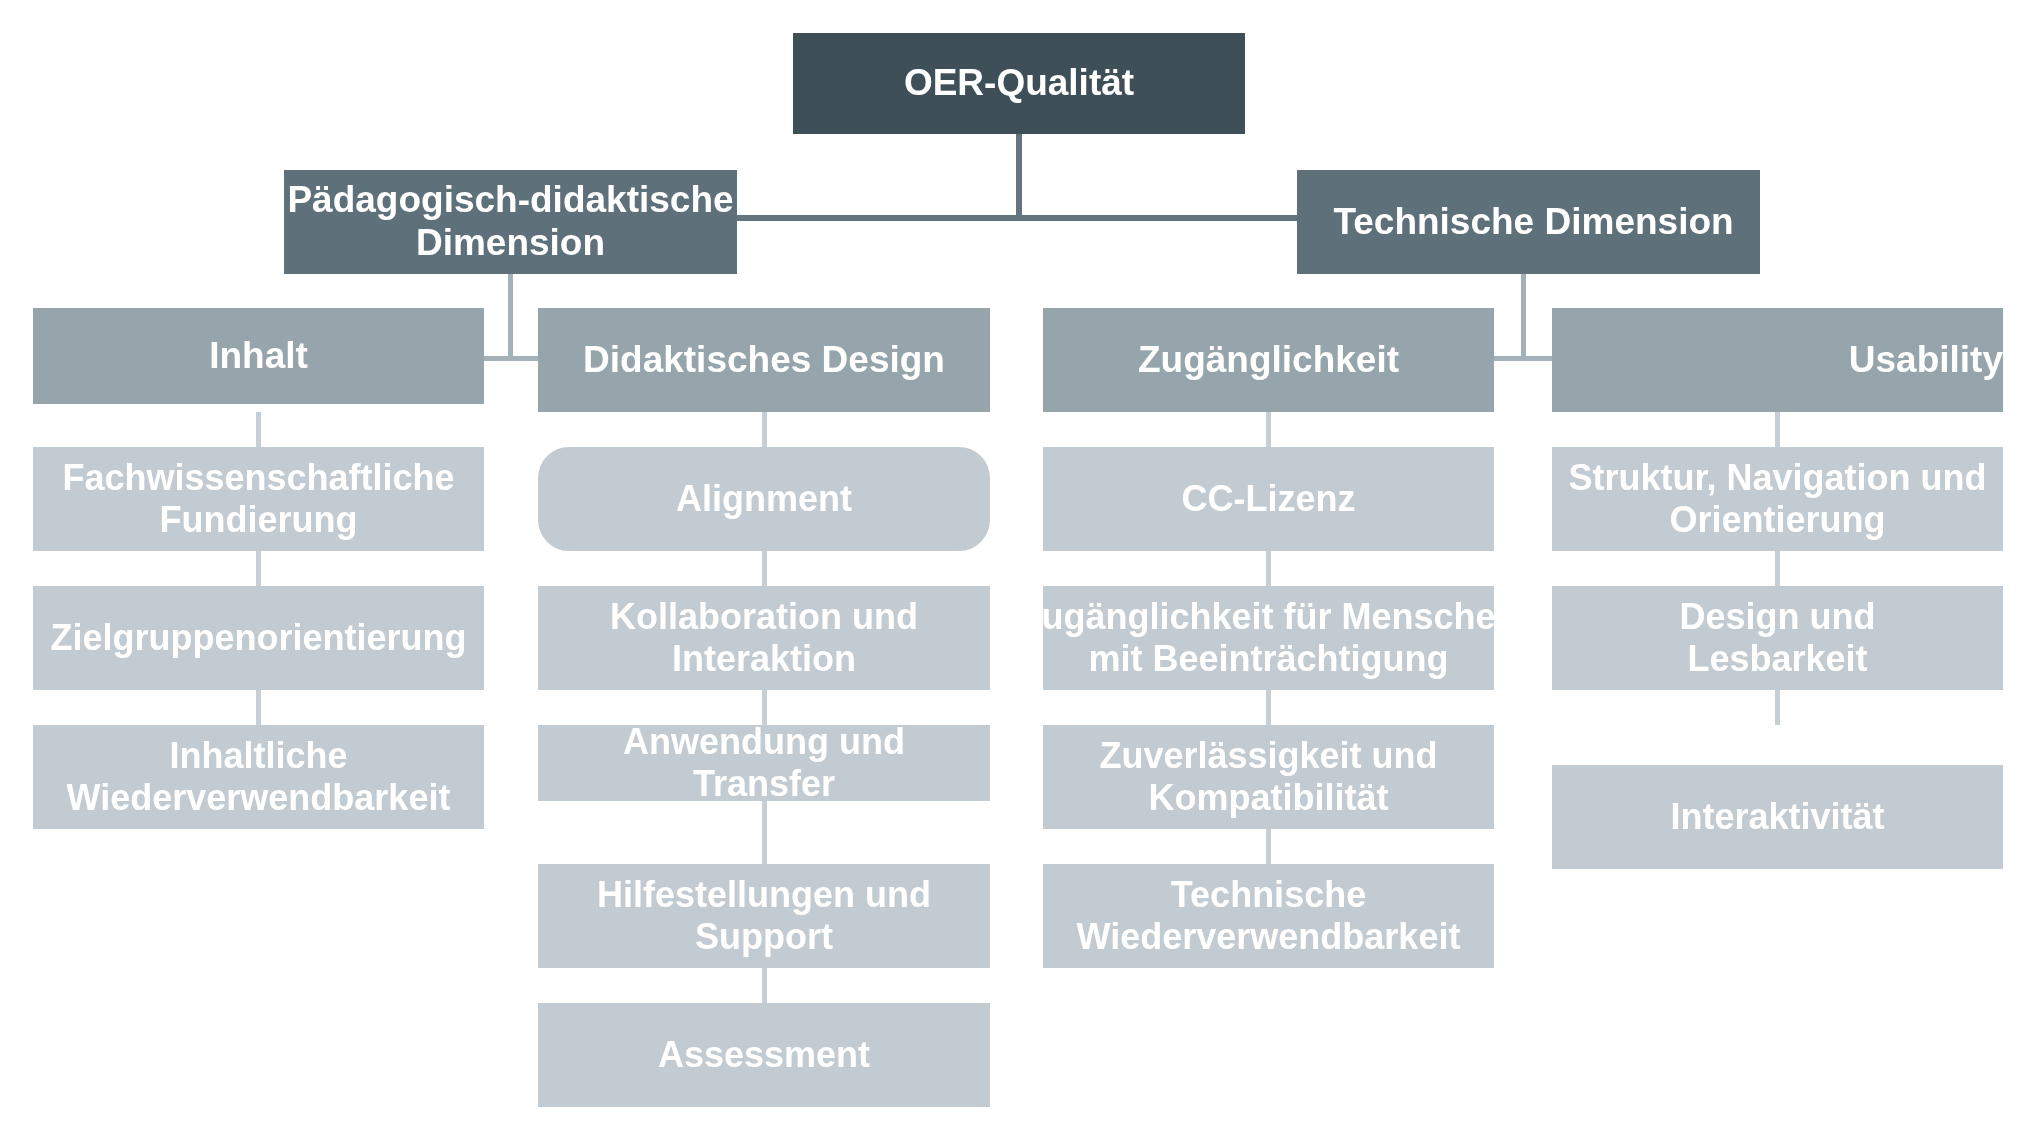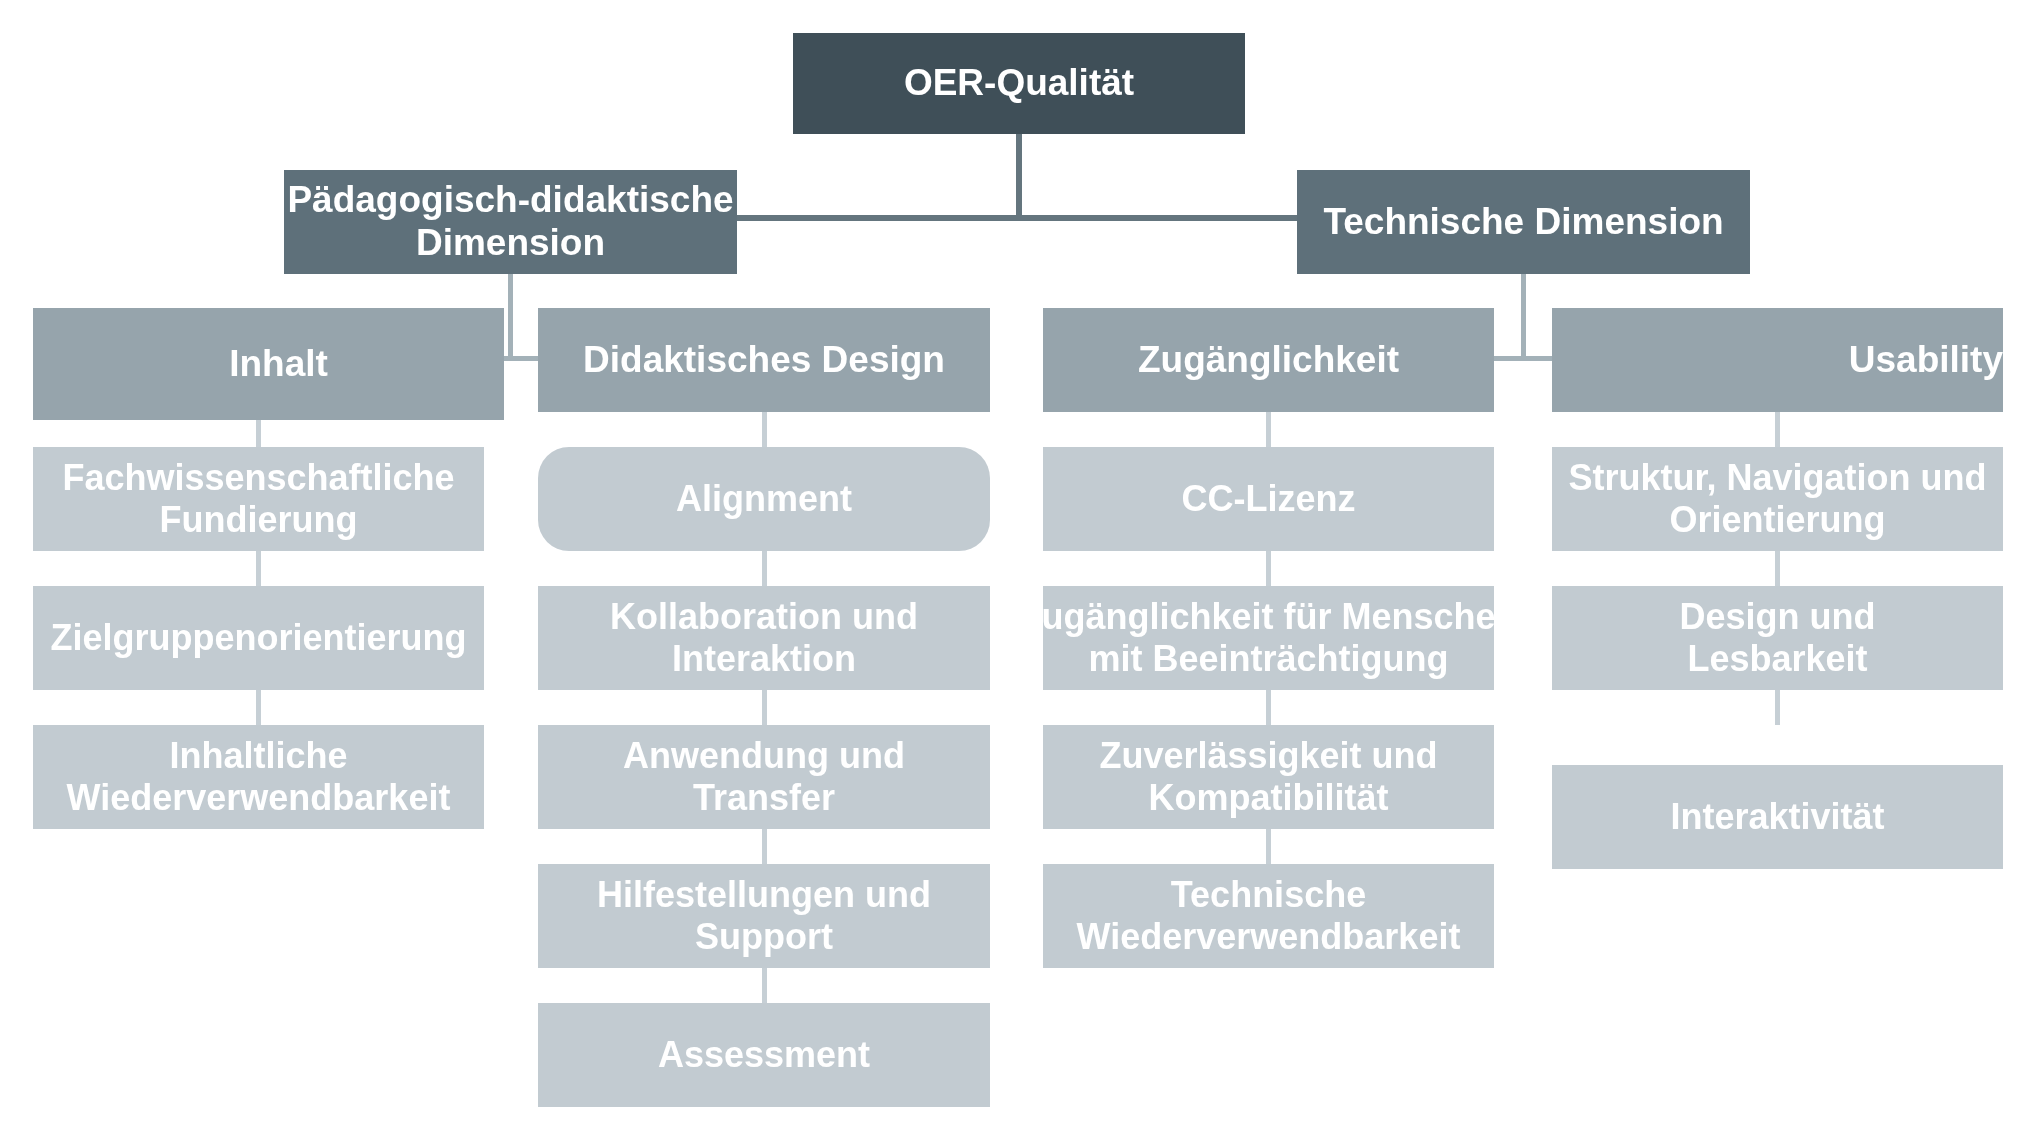--- a/index.html
+++ b/index.html
@@ -63,25 +63,25 @@
   <div class="connector conn-light" style="left:1775px;top:412px;width:5px;height:313px;"></div>
 
   <div class="node lvl-root" style="left:793px;top:33px;width:452px;height:101px;">
     <span class="label">OER-Qualität</span>
   </div>
 
   <div class="node lvl-dim" style="left:284px;top:170px;width:453px;height:104px;">
     <span class="label">Pädagogisch-didaktische
 Dimension</span>
   </div>
-  <div class="node lvl-dim" style="left:1297px;top:170px;width:453px;height:104px;">
+  <div class="node lvl-dim" style="left:1297px;top:170px;width:453px;height:104px;padding-left:10px;">
     <span class="label">Technische Dimension</span>
   </div>
 
-  <div class="node lvl-header" style="left:33px;top:308px;width:451px;height:112px;padding-left:20px;">
+  <div class="node lvl-header" style="left:33px;top:308px;width:451px;height:96px;">
     <span class="label">Inhalt</span>
   </div>
   <div class="node lvl-header" style="left:538px;top:308px;width:452px;height:104px;">
     <span class="label">Didaktisches Design</span>
   </div>
   <div class="node lvl-header" style="left:1043px;top:308px;width:451px;height:104px;">
     <span class="label">Zugänglichkeit</span>
   </div>
   <div class="node lvl-header" style="left:1552px;top:308px;width:451px;height:104px;justify-content:flex-end;">
     <span class="label">Usability</span>
@@ -99,21 +99,21 @@
 Wiederverwendbarkeit</span>
   </div>
 
   <div class="node lvl-item" style="left:538px;top:447px;width:452px;height:104px;border-radius:31px;">
     <span class="label">Alignment</span>
   </div>
   <div class="node lvl-item" style="left:538px;top:586px;width:452px;height:104px;">
     <span class="label">Kollaboration und
 Interaktion</span>
   </div>
-  <div class="node lvl-item" style="left:538px;top:725px;width:452px;height:104px;align-items:center;">
+  <div class="node lvl-item" style="left:538px;top:725px;width:452px;height:76px;align-items:center;">
     <span class="label">Anwendung und
 Transfer</span>
   </div>
   <div class="node lvl-item" style="left:538px;top:864px;width:452px;height:104px;">
     <span class="label">Hilfestellungen und
 Support</span>
   </div>
   <div class="node lvl-item" style="left:538px;top:1003px;width:452px;height:104px;">
     <span class="label">Assessment</span>
   </div>

